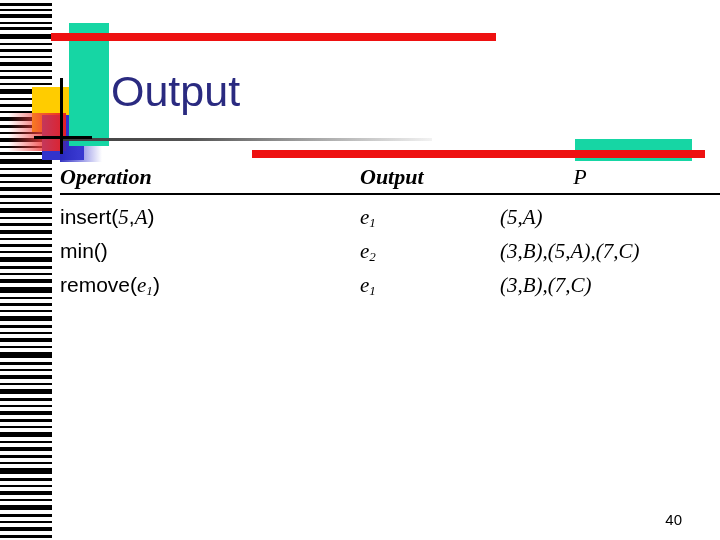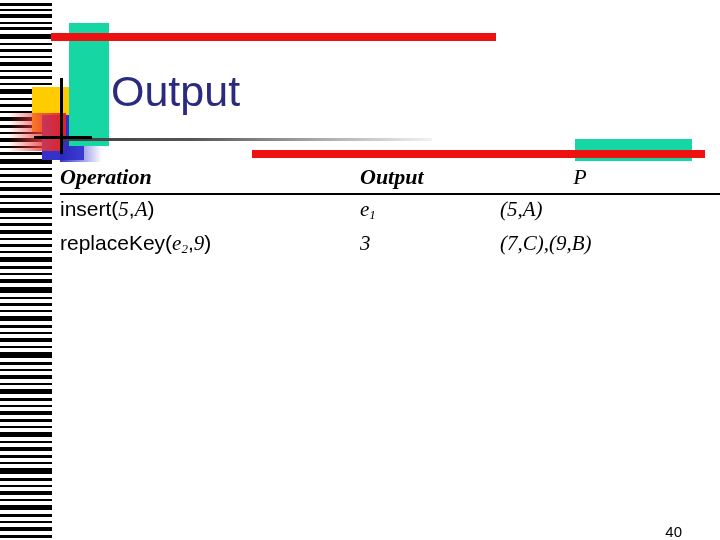--- a/index.html
+++ b/index.html
@@ -165,38 +165,38 @@
     white-space: nowrap;
   }
   td.op {
     font-family: "Liberation Sans", sans-serif;
   }
   td.out, td.pcol {
     font-family: "Liberation Serif", serif;
     font-style: italic;
   }
   
-  table.grid tbody tr:first-child td { padding-top: 0; }
+  table.grid tbody tr:first-child td { padding-top: 8px; }
 
   
   .mi {
     font-family: "Liberation Serif", serif;
     font-style: italic;
     font-size: 21px;
   }
   .mi sub, .out sub, .pcol sub {
     font-size: 0.62em;
     vertical-align: -0.22em;
     font-style: italic;
   }
 
   
   #page-number {
     position: absolute;
-    right: 38px; bottom: 0;
+    right: 38px; bottom: 12px;
     font-family: "Liberation Sans", sans-serif;
     font-size: 15px;
     color: #000;
     z-index: 10;
     text-align: center;
   }
 </style>
 </head>
 <body>
 
@@ -307,21 +307,26 @@
         <th class="p-head">P</th>
       </tr>
     </thead>
     <tbody id="tbody">
         <tr>
           <td class="op">insert(<span class="mi">5</span>,<span class="mi">A</span>)</td>
           <td class="out"><span class="mi">e<sub>1</sub></span></td>
           <td class="pcol">(<span class="mi">5</span>,<span class="mi">A</span>)</td>
         </tr>
         <tr>
-          <td class="op">replaceKey(<span class="mi">e<sub>2</sub></span>,<span class="mi">9</span>)</td>
-          <td class="out"><span class="mi">3</span></td>
-          <td class="pcol">(<span class="mi">7</span>,<span class="mi">C</span>),(<span class="mi">9</span>,<span class="mi">B</span>)</td>
+          <td class="op">min()</td>
+          <td class="out"><span class="mi">e<sub>2</sub></span></td>
+          <td class="pcol">(<span class="mi">3</span>,<span class="mi">B</span>),(<span class="mi">5</span>,<span class="mi">A</span>),(<span class="mi">7</span>,<span class="mi">C</span>)</td>
+        </tr>
+        <tr>
+          <td class="op">remove(<span class="mi">e<sub>1</sub></span>)</td>
+          <td class="out"><span class="mi">e<sub>1</sub></span></td>
+          <td class="pcol">(<span class="mi">3</span>,<span class="mi">B</span>),(<span class="mi">7</span>,<span class="mi">C</span>)</td>
         </tr>
       </tbody>
   </table>
 </div>
 
 <div id="page-number">40</div>
 
 </body></html>

